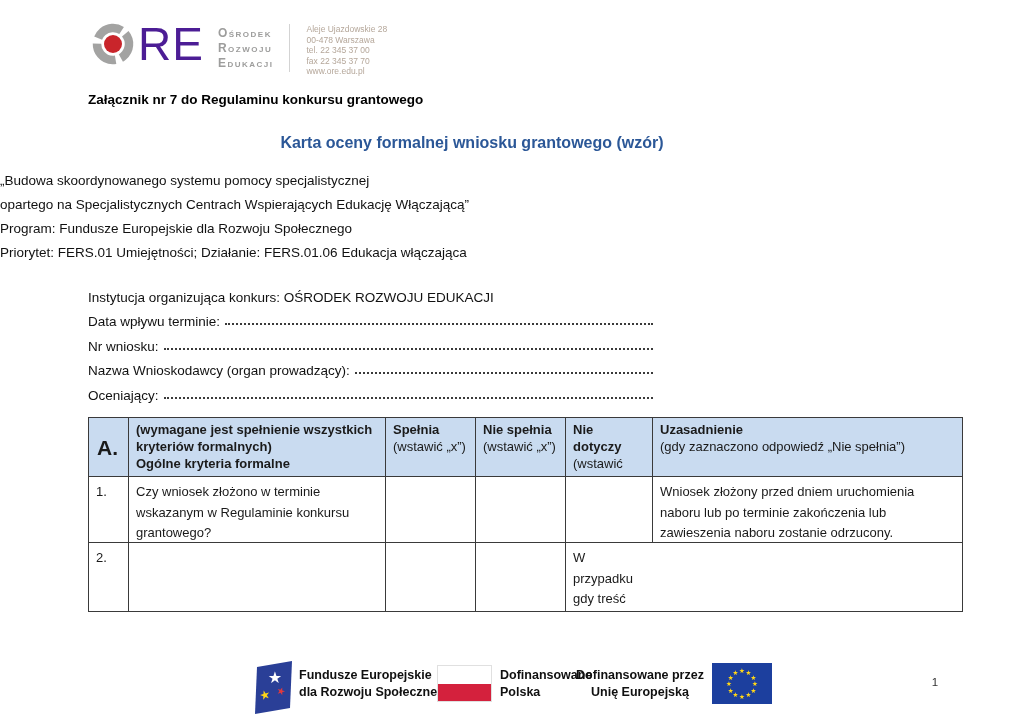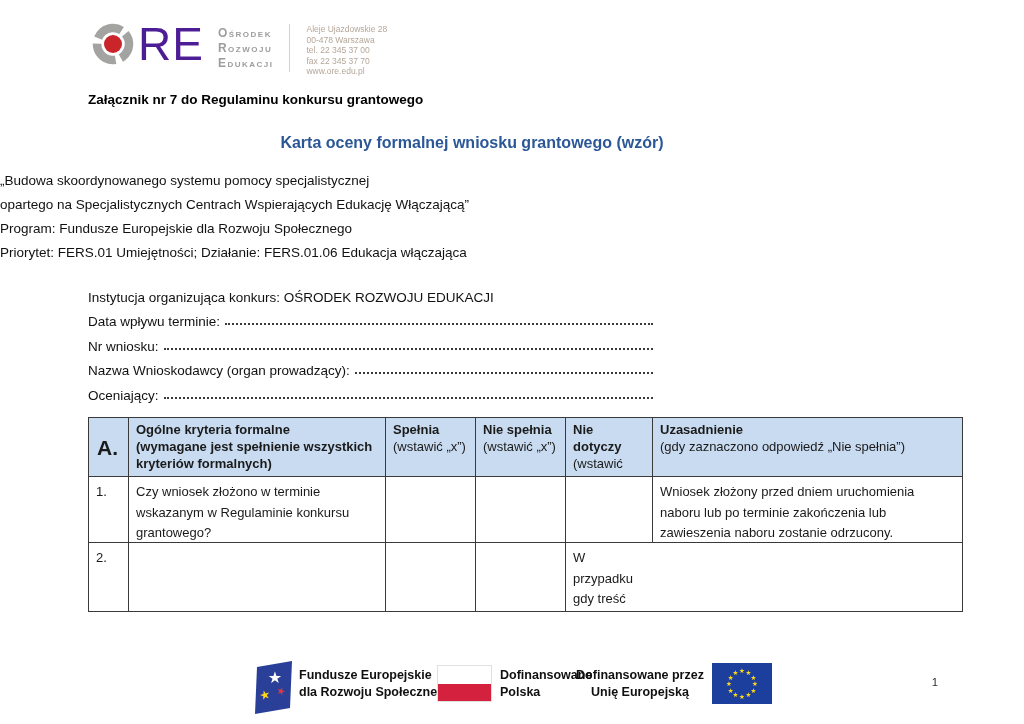--- a/index.html
+++ b/index.html
@@ -105,22 +105,22 @@
     <div class="form-line">
       <span class="lbl">Oceniający:</span>
       <span class="leader"></span>
     </div>
   </div>
 
   <div class="tbl">
 
     <div class="cell hd hd-letter">A.</div>
     <div class="cell hd">
+      <div>(wymagane jest spełnienie wszystkich kryteriów formalnych)</div>
       <div>Ogólne kryteria formalne</div>
-      <div>(wymagane jest spełnienie wszystkich kryteriów formalnych)</div>
     </div>
     <div class="cell hd">
       <div>Spełnia</div>
       <div class="sub">(wstawić „x”)</div>
     </div>
     <div class="cell hd">
       <div>Nie spełnia</div>
       <div class="sub">(wstawić „x”)</div>
     </div>
     <div class="cell hd">

